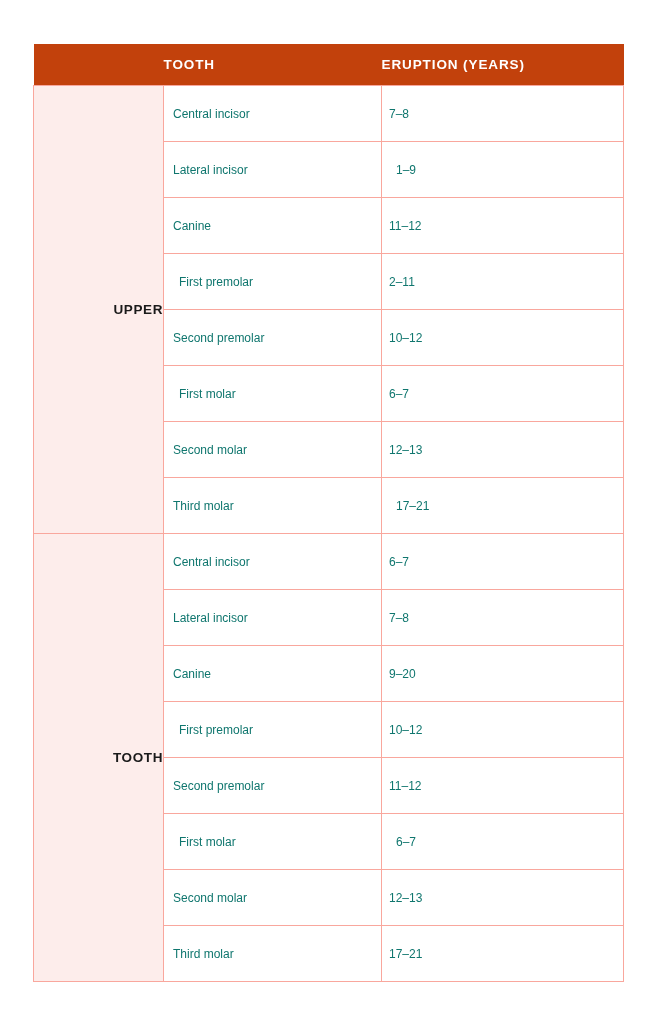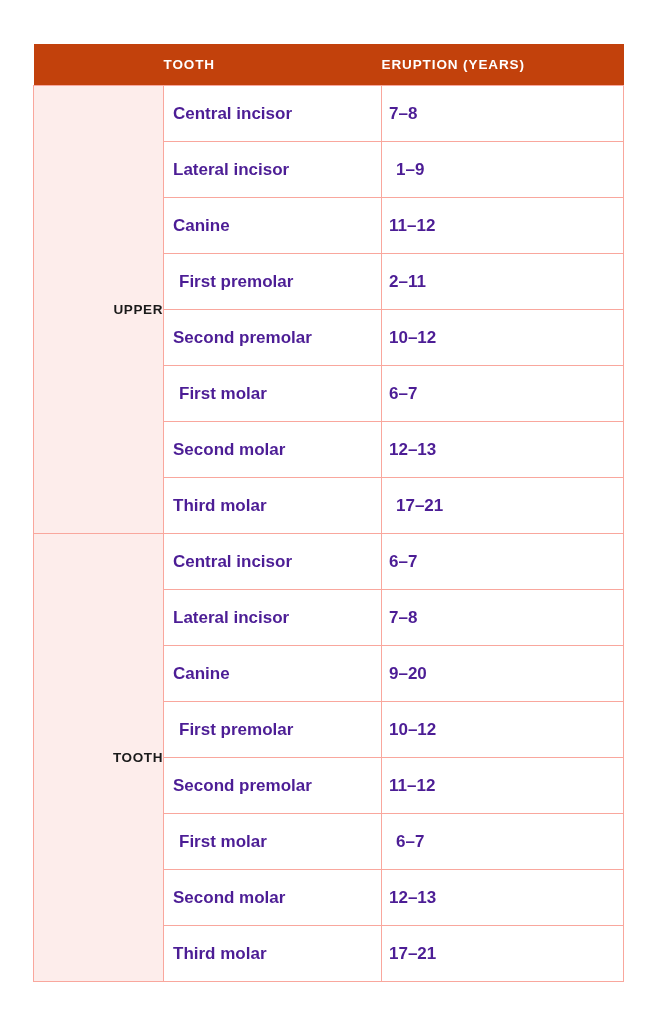--- a/index.html
+++ b/index.html
@@ -53,25 +53,25 @@
   }
   th.th-blank { padding: 0; }
   th.th-tooth  { padding-left: 16px; }
   th.th-years  { padding-left: 46px; }
 
   
   tbody td {
     height: 55px;
     padding: 0;
     border: 1px solid #F9A79D;
-    font-size: 17px;
-    color: #4c1d95;
+    font-size: 12px;
+    color: #0f766e;
     vertical-align: middle;
     background: #ffffff;
-    font-weight: bold;
+    font-weight: normal;
   }
   td.section-cell {
     background: #FDEDEB;
     border: 1px solid #F9A79D;
     text-align: right;
     vertical-align: middle;
     font-size: 13.5px;
     font-weight: bold;
     letter-spacing: 0.6px;
     color: #1a1a1a;

